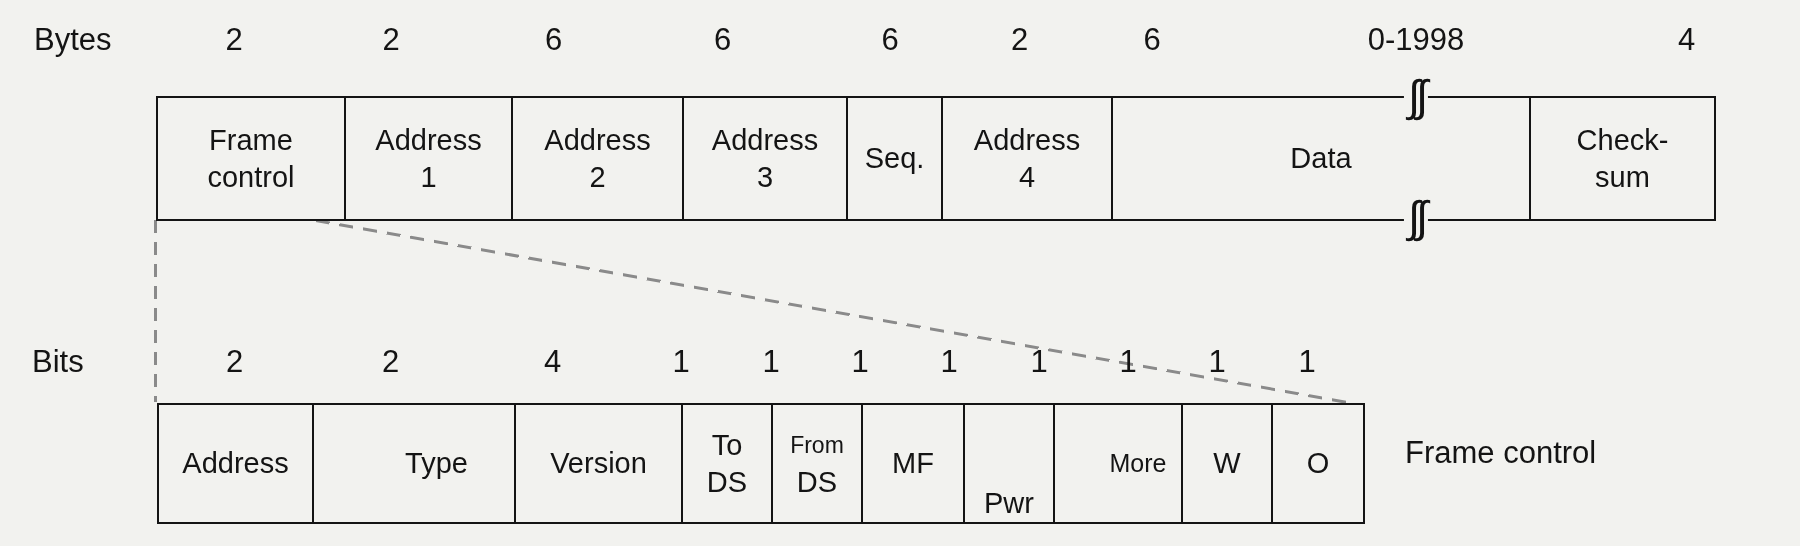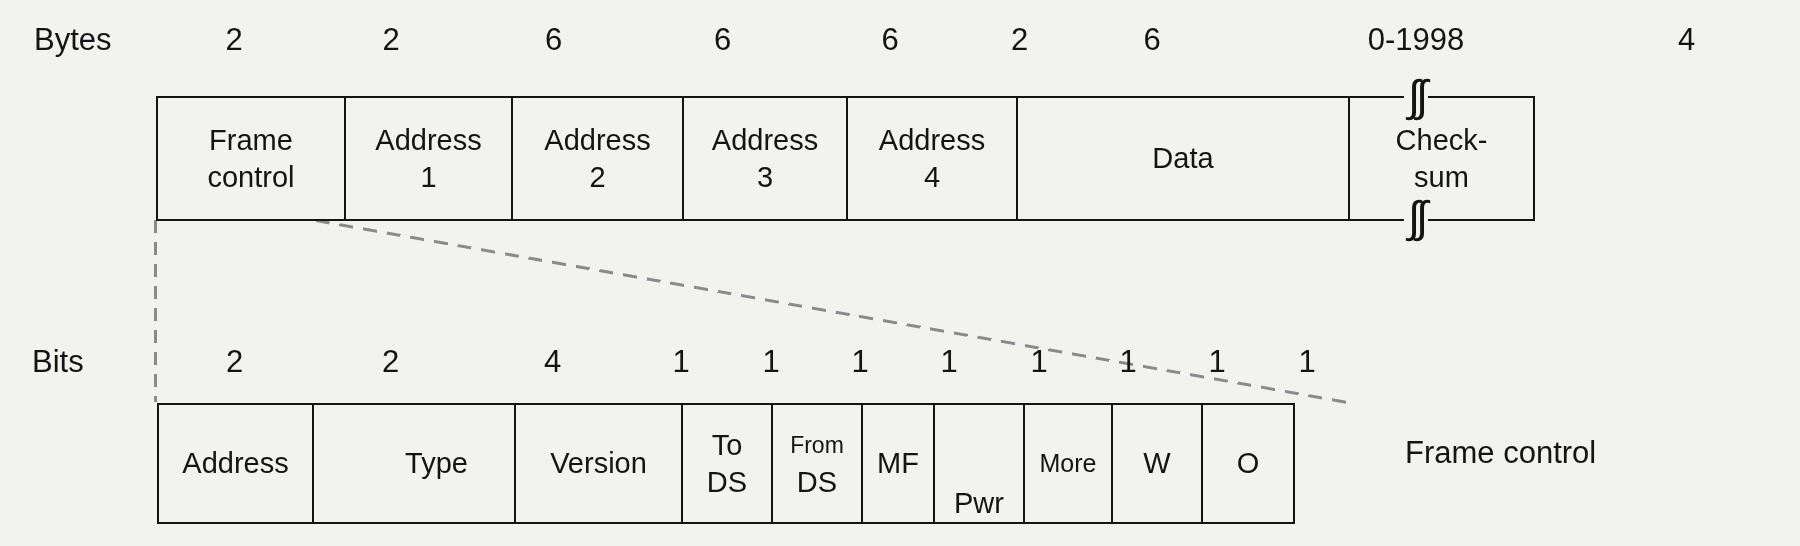--- a/index.html
+++ b/index.html
@@ -143,27 +143,30 @@
       <div class="cell" data-index="3" style="width: 171px;">
         <span class="cell-label">Address
 2</span>
       </div>
 
       <div class="cell" data-index="4" style="width: 164px;">
         <span class="cell-label">Address
 3</span>
       </div>
 
+      <div class="cell" data-index="5" style="width: 95px;">
+        <span class="cell-label">Seq.</span>
+      </div>
 
       <div class="cell" data-index="6" style="width: 170px;">
         <span class="cell-label">Address
 4</span>
       </div>
 
-      <div class="cell" data-index="7" style="width: 332px;">
+      <div class="cell" data-index="7" style="width: 418px;">
         <span class="cell-label">Data</span>
       </div>
 
       <div class="cell" data-index="8" style="width: 183px;">
         <span class="cell-label">Check-
 sum</span>
       </div>
     </div>
 
   <span class="break-mark break-top">∫∫</span>
@@ -216,30 +219,30 @@
       <div class="cell" data-index="3" style="width: 90px;">
         <span class="cell-label">To
 DS</span>
       </div>
 
       <div class="cell" data-index="4" style="width: 90px;">
         <span class="cell-label">From
 DS</span>
       </div>
 
-      <div class="cell" data-index="5" style="width: 72px;">
+      <div class="cell" data-index="5" style="width: 102px;">
         <span class="cell-label">MF</span>
       </div>
 
 
       <div class="cell" data-index="7" style="width: 90px; align-items: flex-end;">
         <span class="cell-label">Pwr</span>
       </div>
 
-      <div class="cell" data-index="8" style="width: 88px;">
+      <div class="cell" data-index="8" style="width: 88px; margin-left: 40px;">
         <span class="cell-label">More</span>
       </div>
 
       <div class="cell" data-index="9" style="width: 90px;">
         <span class="cell-label">W</span>
       </div>
 
       <div class="cell" data-index="10" style="width: 90px;">
         <span class="cell-label">O</span>
       </div>

